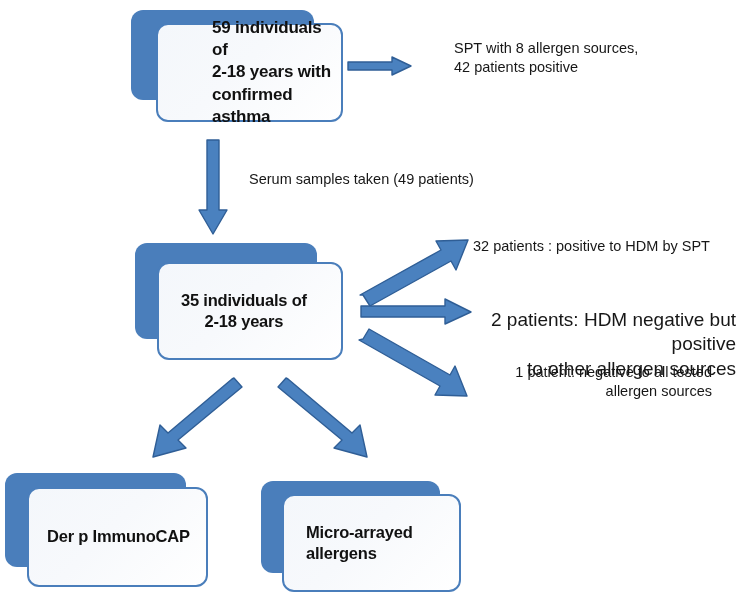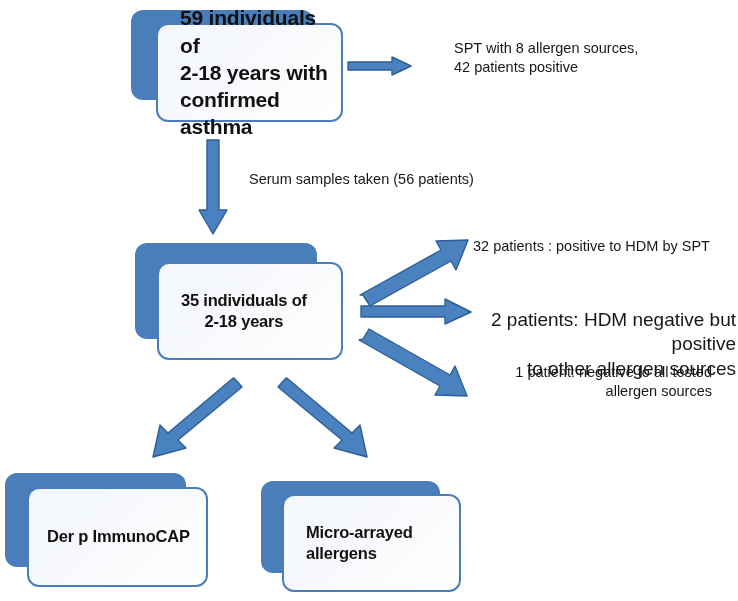--- a/index.html
+++ b/index.html
@@ -65,42 +65,42 @@
   .arrow-wrap svg { display: block; overflow: visible; }
 </style>
 </head>
 <body>
 
 <div id="canvas">
 
   <div class="node" style="left:131px; top:10px; width:212px; height:112px;">
     <div class="shadow-card" style="left:0; top:0; width:183px; height:90px;"></div>
     <div class="front-card" style="left:25px; top:13px; width:187px; height:99px;">
-      <div class="card-label" style="font-size:21px;">59 individuals of
+      <div class="card-label" style="font-size:17px;margin-left:32px;">59 individuals of
 2-18 years with
 confirmed asthma</div>
     </div>
   </div>
 
   <div class="arrow-wrap" style="left:348px; top:56px;">
     <svg width="64" height="20" viewBox="0 0 64 20">
       <polygon points="0,6 44,6 44,1 63,10 44,19 44,14 0,14" fill="#4a81bf" stroke="#2f5e96" stroke-width="1.4" stroke-linejoin="round"></polygon>
     </svg>
   </div>
 
   <div class="anno" style="left:414px; top:39px; width:300px; font-size:14.5px;margin-left:40px;">SPT with 8 allergen sources,
 42 patients  positive</div>
 
   <div class="arrow-wrap" style="left:196px; top:140px;">
     <svg width="34" height="95" viewBox="0 0 34 95">
       <polygon points="11,0 23,0 23,70 31,70 17,94 3,70 11,70" fill="#4a81bf" stroke="#2f5e96" stroke-width="1.4" stroke-linejoin="round"></polygon>
     </svg>
   </div>
 
-  <div class="anno" style="left:249px; top:170px; width:340px; font-size:14.5px;">Serum  samples taken (56 patients)</div>
+  <div class="anno" style="left:249px; top:170px; width:340px; font-size:14.5px;">Serum  samples taken (49 patients)</div>
 
   <div class="node" style="left:135px; top:243px; width:208px; height:117px;text-align:center;">
     <div class="shadow-card" style="left:0; top:0; width:182px; height:96px;"></div>
     <div class="front-card" style="left:22px; top:19px; width:186px; height:98px;">
       <div class="card-label" style="font-size:16.5px;">35 individuals of
 2-18 years</div>
     </div>
   </div>
 
   <div class="arrow-wrap" style="left:363px; top:235px;">

